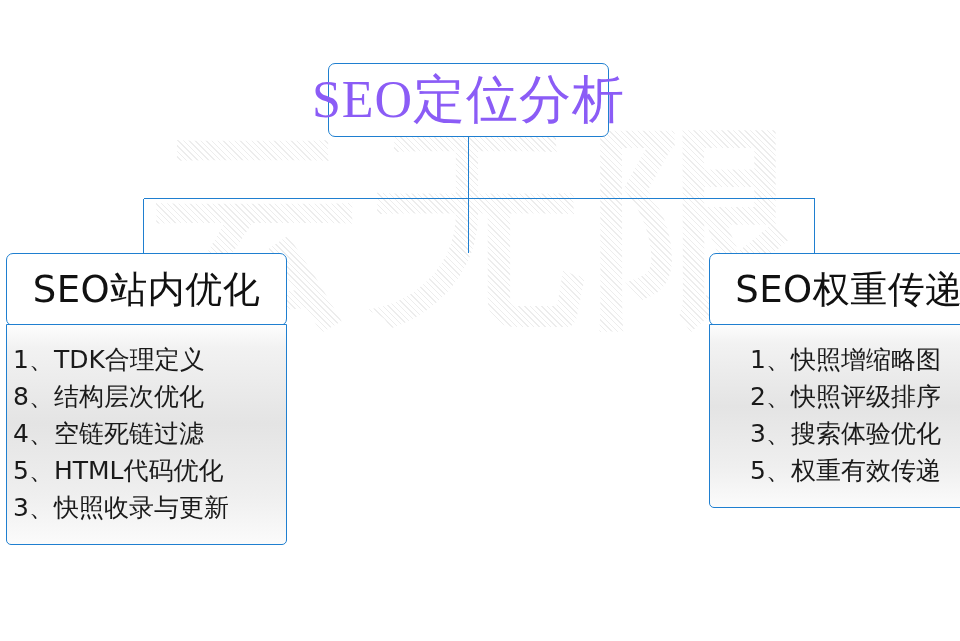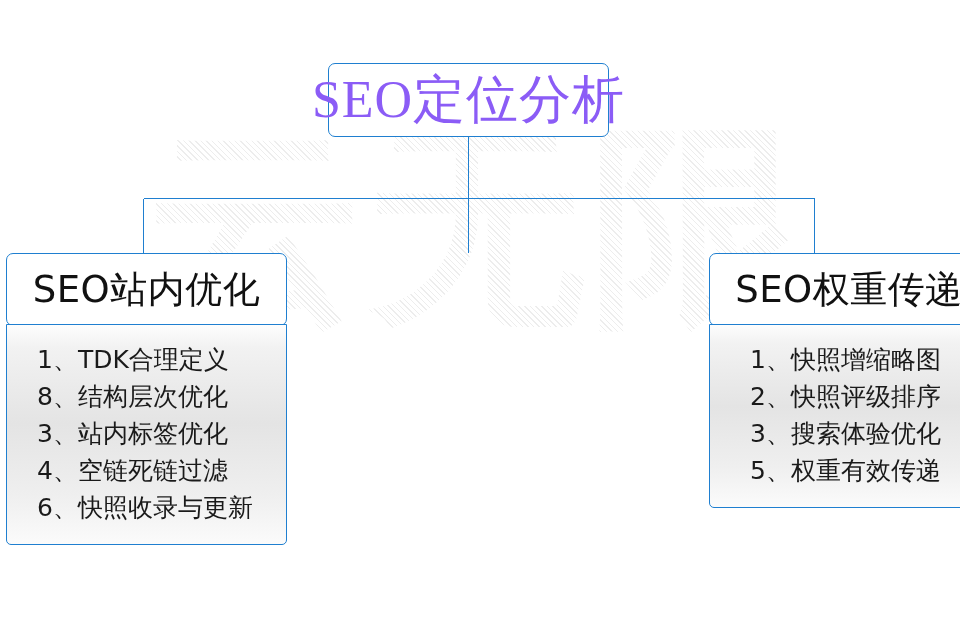--- a/index.html
+++ b/index.html
@@ -68,21 +68,21 @@
   .col-body{
     box-sizing:border-box;
     margin-top:-1.6px;
     border:1.6px solid #1f7fd0;
     border-top:1.6px solid #1f7fd0;
     border-radius:0 0 5px 5px;
     background:
       linear-gradient(180deg,#fdfdfd 0%, #f2f2f2 10%, #e4e4e4 45%, #efefef 78%, #fbfbfb 100%);
     padding:16px 0 18px 0;
   }
-  .col-1 .col-body{padding-left:30px;}
+  .col-1 .col-body{padding-left:6px;}
   .col-2 .col-body{padding-left:24px;}
   .col-3 .col-body{padding-left:40px;}
   .item{
     font-size:25px;
     line-height:37px;
     color:#1a1a1a;
     font-family:"DejaVu Sans","Liberation Sans",sans-serif;
     white-space:nowrap;
   }
 
@@ -114,23 +114,23 @@
     <span class="root-title">SEO定位分析</span>
   </div>
 
   <div class="col col-1">
     <div class="col-head">
       <span class="col-head-title">SEO站内优化</span>
     </div>
     <div class="col-body">
       <div class="item">1、TDK合理定义</div>
       <div class="item">8、结构层次优化</div>
-      <div class="item">3、站内标签优化</div>
       <div class="item">4、空链死链过滤</div>
-      <div class="item">6、快照收录与更新</div>
+      <div class="item">5、HTML代码优化</div>
+      <div class="item">3、快照收录与更新</div>
     </div>
   </div>
 
 
   <div class="col col-3">
     <div class="col-head">
       <span class="col-head-title">SEO权重传递</span>
     </div>
     <div class="col-body">
       <div class="item">1、快照增缩略图</div>

